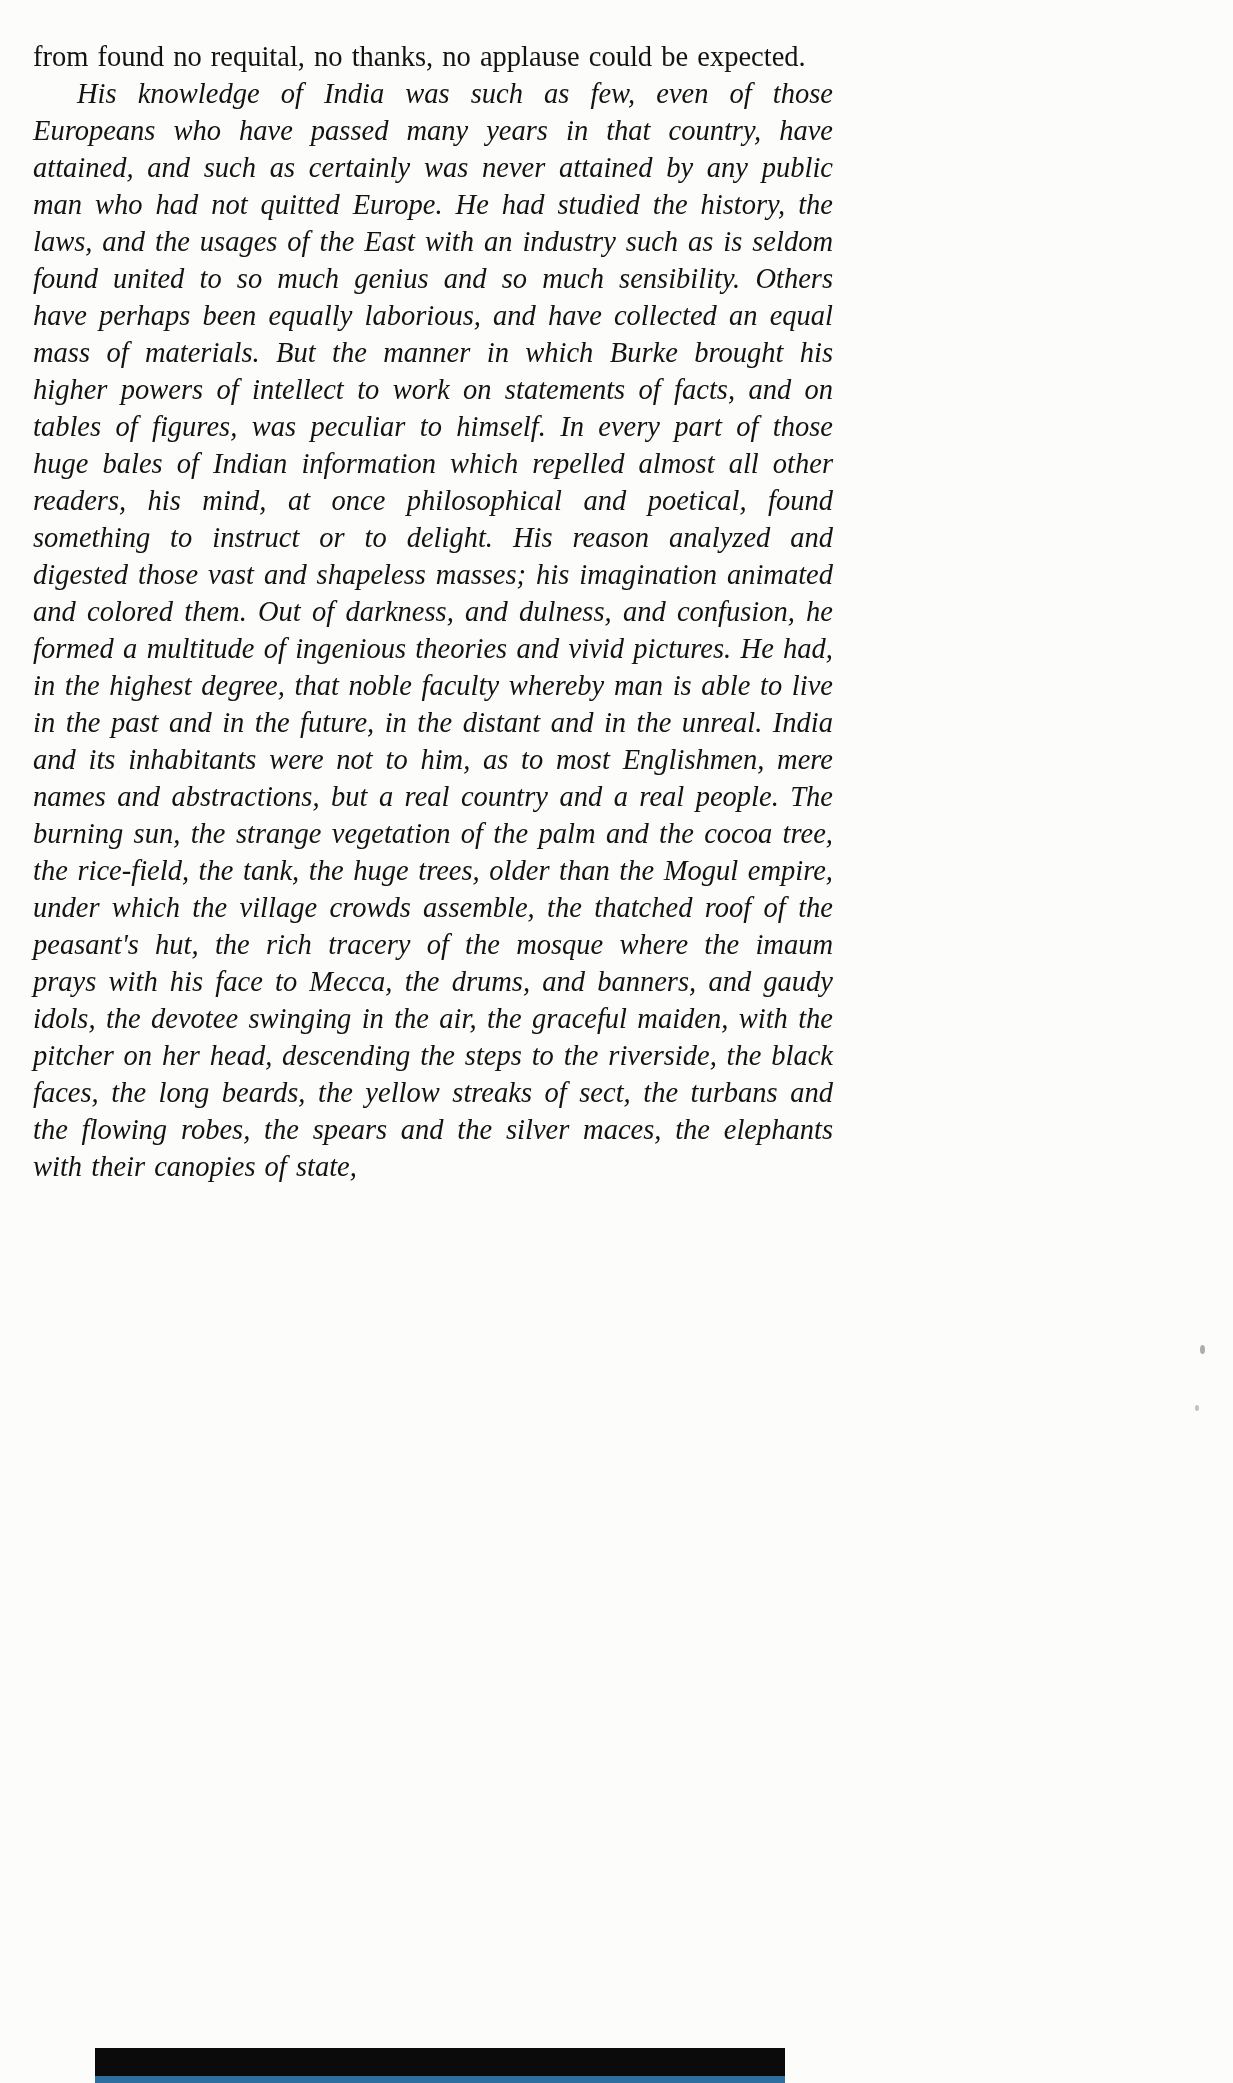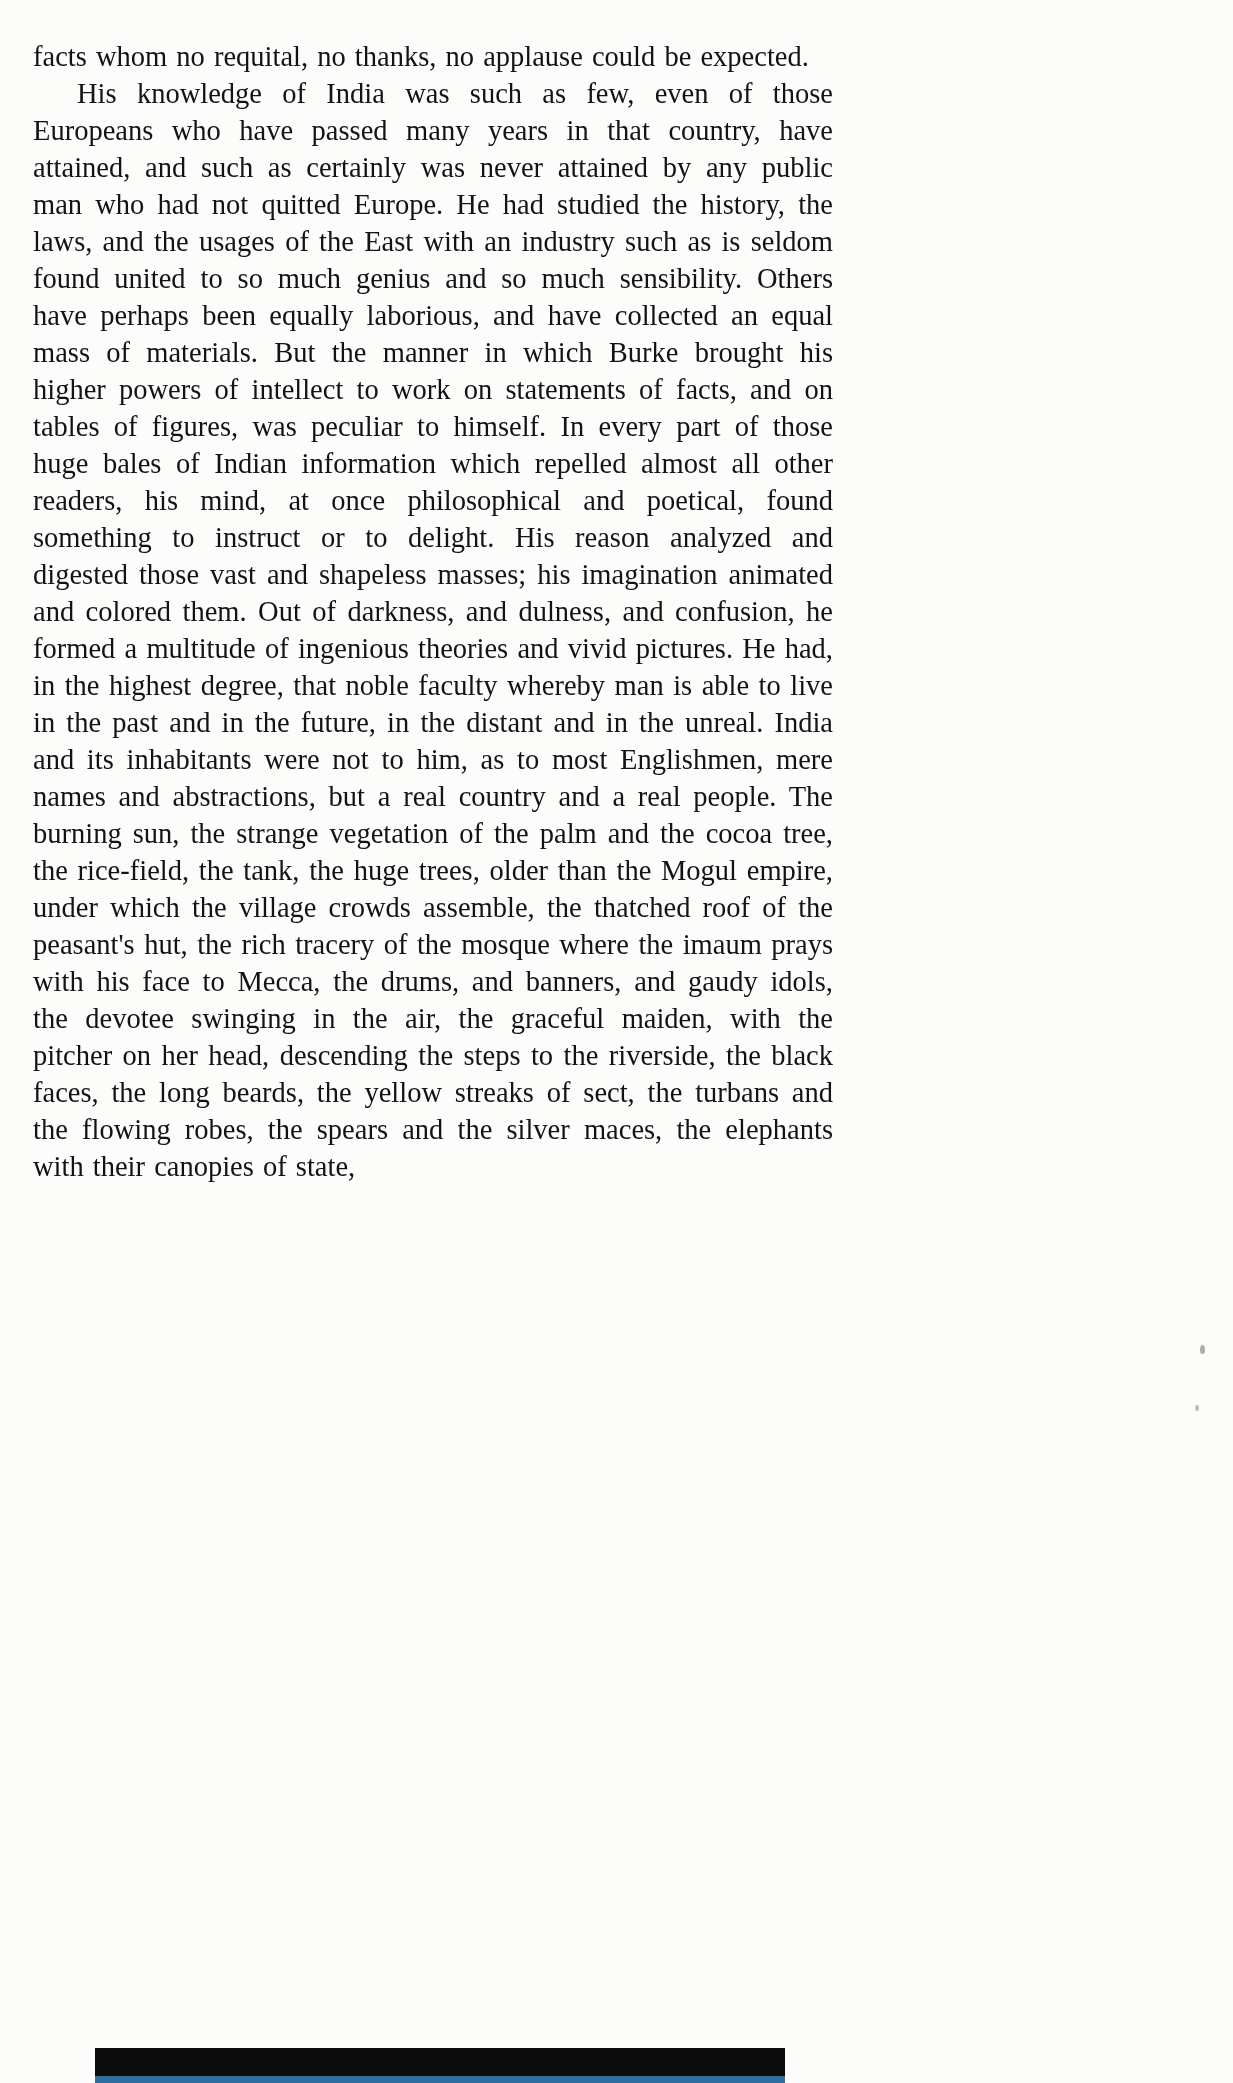--- a/index.html
+++ b/index.html
@@ -41,20 +41,21 @@
     .body-text p {
       margin: 0;
       font-size: 28.5px;
       line-height: 37px;
       text-align: justify;
       color: #131313;
       word-spacing: 2px;
     }
     .body-text p.indent {
       text-indent: 44px;
+      font-style: italic;
     }
     
     .scan-bar {
       position: absolute;
       left: 95px;
       bottom: 0;
       width: 690px;
       height: 28px;
       background: #0b0b0b;
       border-bottom: 7px solid #2f6fa0;
@@ -80,21 +81,21 @@
       opacity: 0.6;
     }
   </style>
 </head>
 <body>
 
 <div class="page-inner">
 
 
   <div class="body-text">
-    <p>facts whom no requital, no thanks, no applause could be expected.</p>
+    <p>from found no requital, no thanks, no applause could be expected.</p>
     <p class="indent">His knowledge of India was such as few, even of those Europeans who have passed many years in that country, have attained, and such as certainly was never attained by any public man who had not quitted Europe.  He had studied the history, the laws, and the usages of the East with an industry such as is seldom found united to so much genius and so much sensibility.  Others have perhaps been equally laborious, and have collected an equal mass of materials.  But the manner in which Burke brought his higher powers of intellect to work on statements of facts, and on tables of figures, was peculiar to himself.  In every part of those huge bales of Indian information which repelled almost all other readers, his mind, at once philosophical and poetical, found something to instruct or to delight.  His reason analyzed and digested those vast and shapeless masses; his imagination animated and colored them.  Out of darkness, and dulness, and confusion, he formed a multitude of ingenious theories and vivid pictures.  He had, in the highest degree, that noble faculty whereby man is able to live in the past and in the future, in the distant and in the unreal.  India and its inhabitants were not to him, as to most Englishmen, mere names and abstractions, but a real country and a real people.  The burning sun, the strange vegetation of the palm and the cocoa tree, the rice-field, the tank, the huge trees, older than the Mogul empire, under which the village crowds assemble, the thatched roof of the peasant's hut, the rich tracery of the mosque where the imaum prays with his face to Mecca, the drums, and banners, and gaudy idols, the devotee swinging in the air, the graceful maiden, with the pitcher on her head, descending the steps to the riverside, the black faces, the long beards, the yellow streaks of sect, the turbans and the flowing robes, the spears and the silver maces, the elephants with their canopies of state,</p>
   </div>
 
 </div>
 
 <div class="scan-bar"></div>
 <div class="scan-speck-1"></div>
 <div class="scan-speck-2"></div>
 
 </body></html>

